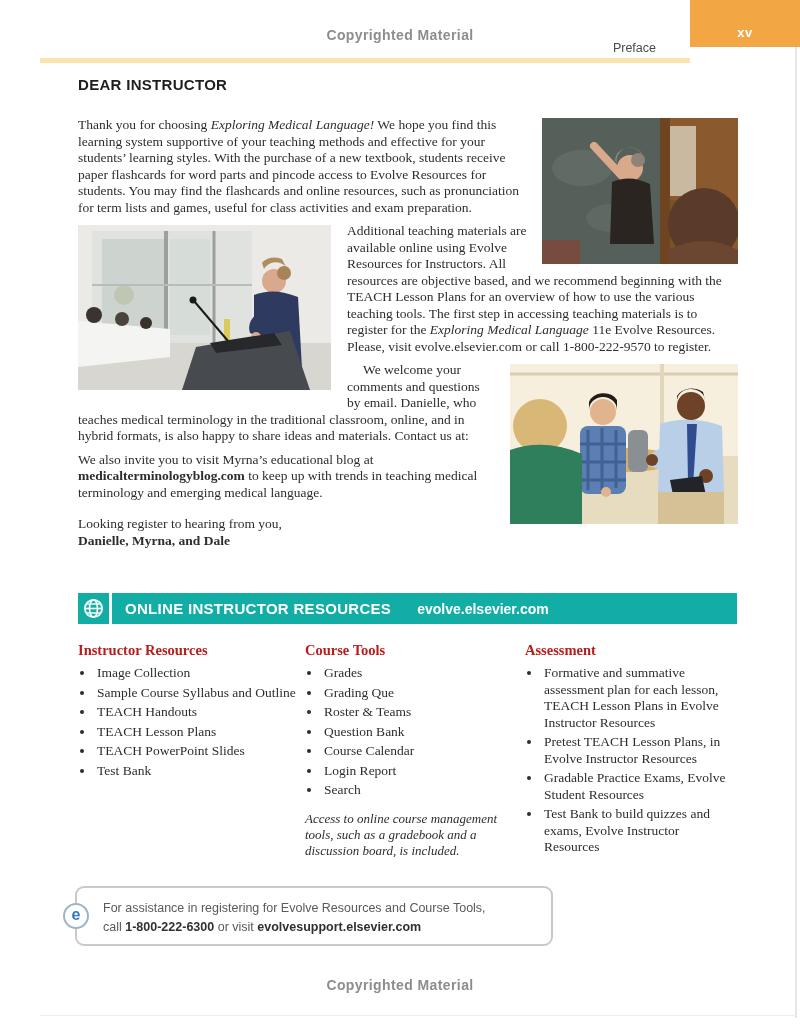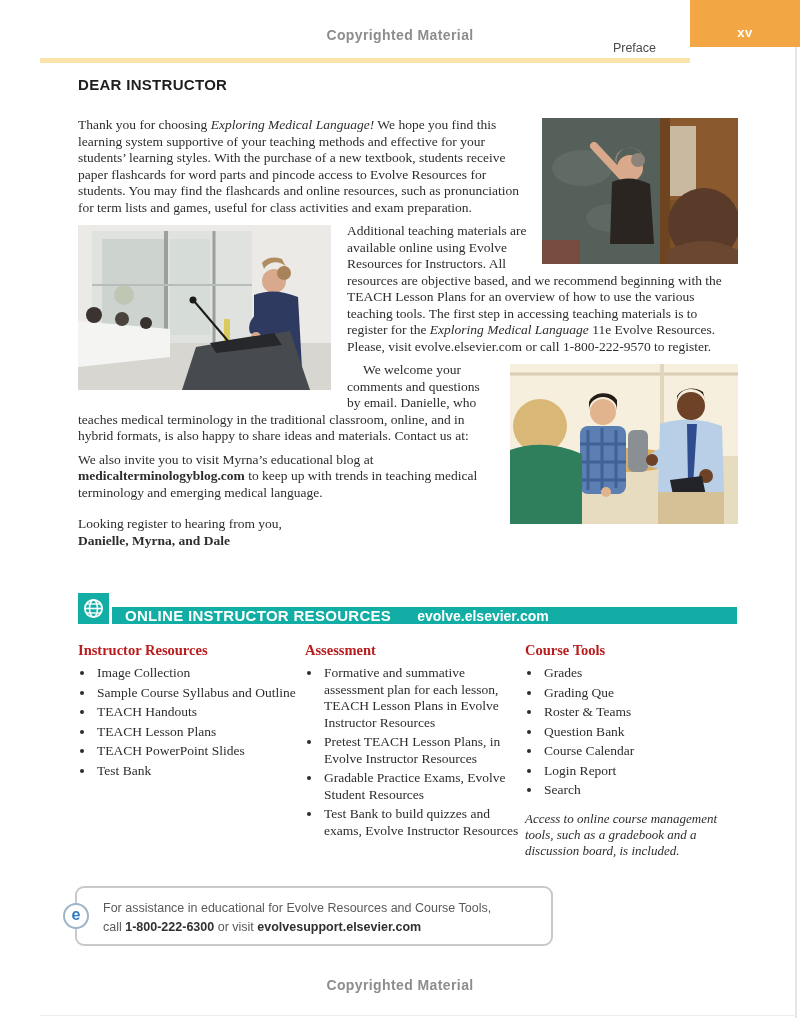--- a/index.html
+++ b/index.html
@@ -54,21 +54,21 @@
   .photo { display:block; }
   .photo-right1 { float:right; margin:1px 0 8px 12px; }
   .photo-left2  { float:left;  margin:2px 16px 8px 0; }
   .photo-right3 { float:right; margin:2px 0 8px 14px; }
 
   .emails { margin:4px 0 7px 0; font-weight:bold; font-size:13.5px; line-height:17px; }
   .closing { margin-top:14px; font-size:13.5px; line-height:17px; }
   .closing .bd { font-weight:bold; }
 
   
-  .banner { position:absolute; top:593px; left:78px; width:659px; height:31px; display:flex;align-items:flex-end; }
+  .banner { position:absolute; top:593px; left:78px; width:659px; height:31px; display:flex; }
   .banner .icon-box {
     width:31px; height:31px; background:#12ADA5; flex:0 0 31px;
     display:flex; align-items:center; justify-content:center;
   }
   .banner .bar {
     flex:1; margin-left:3px; background:#12ADA5;
     display:flex; align-items:center; padding-left:13px;
     color:#ffffff; font-family:"Liberation Sans", sans-serif;
   }
   .banner .bar .title { font-weight:bold; font-size:15px; letter-spacing:.3px; }
@@ -252,44 +252,44 @@
     <ul>
       <li>Image Collection</li>
       <li>Sample Course Syllabus and Outline</li>
       <li>TEACH Handouts</li>
       <li>TEACH Lesson Plans</li>
       <li>TEACH PowerPoint Slides</li>
       <li>Test Bank</li>
     </ul>
   </div>
   <div class="col">
-    <h2>Assessment</h2>
-    <ul>
-      <li>Formative and summative assessment plan for each lesson, TEACH Lesson Plans in Evolve Instructor Resources</li>
-      <li>Pretest TEACH Lesson Plans, in Evolve Instructor Resources</li>
-      <li>Gradable Practice Exams, Evolve Student Resources</li>
-      <li>Test Bank to build quizzes and exams, Evolve Instructor Resources</li>
-    </ul>
-  </div>
-  <div class="col">
     <h2>Course Tools</h2>
     <ul>
       <li>Grades</li>
       <li>Grading Que</li>
       <li>Roster &amp; Teams</li>
       <li>Question Bank</li>
       <li>Course Calendar</li>
       <li>Login Report</li>
       <li>Search</li>
     </ul>
     <div class="col-note">Access to online course management tools, such as a gradebook and a discussion board, is included.</div>
   </div>
+  <div class="col">
+    <h2>Assessment</h2>
+    <ul>
+      <li>Formative and summative assessment plan for each lesson, TEACH Lesson Plans in Evolve Instructor Resources</li>
+      <li>Pretest TEACH Lesson Plans, in Evolve Instructor Resources</li>
+      <li>Gradable Practice Exams, Evolve Student Resources</li>
+      <li>Test Bank to build quizzes and exams, Evolve Instructor Resources</li>
+    </ul>
+  </div>
 </div>
 
 <div class="helpbox">
   <div class="e-logo">e</div>
   <div class="help-text">
-    <span>For assistance in educational for Evolve Resources and Course Tools,</span><br>
+    <span>For assistance in registering for Evolve Resources and Course Tools,</span><br>
     <span>call </span><span class="bd">1-800-222-6300</span><span> or visit </span><span class="bd">evolvesupport.elsevier.com</span>
   </div>
 </div>
 
 <div class="bottom-copyright">Copyrighted Material</div>
 
 </body></html>

